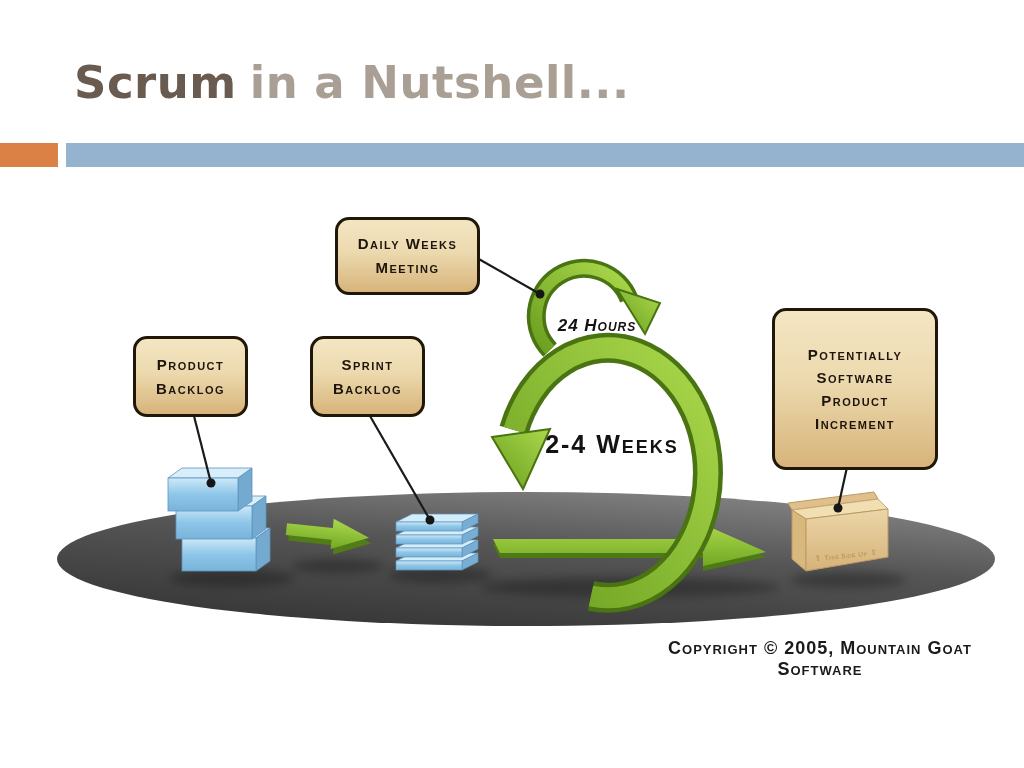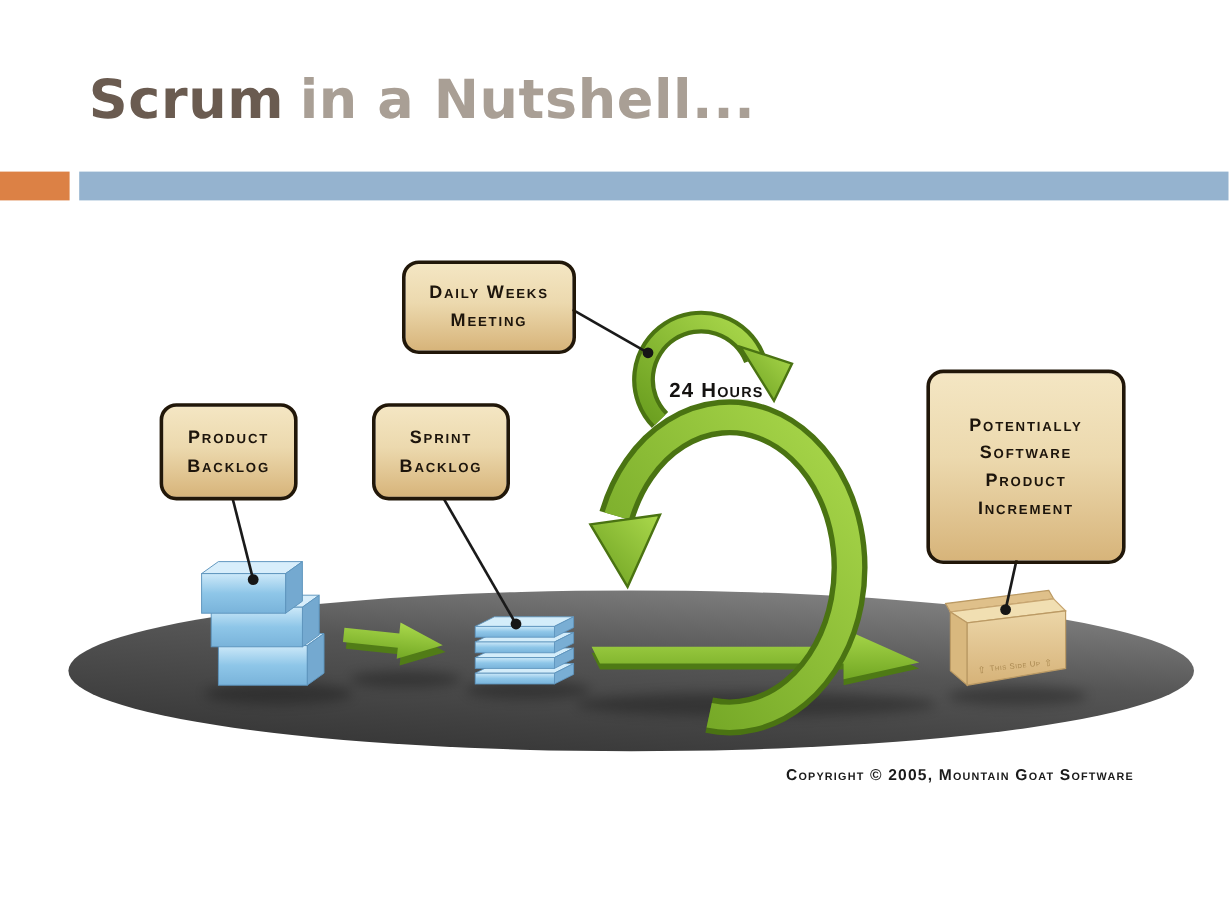--- a/index.html
+++ b/index.html
@@ -24,32 +24,32 @@
     color:#1d150c;font-weight:700;font-variant:small-caps;
     font-size:15px;letter-spacing:1.5px;line-height:1.6;}
   .label-box span{display:block;}
   #box-daily{left:335px;top:217px;width:145px;height:78px;}
   #box-product{left:133px;top:336px;width:115px;height:81px;}
   #box-sprint{left:310px;top:336px;width:115px;height:81px;}
   #box-shippable{left:772px;top:308px;width:166px;height:162px;line-height:1.55;}
 
   
   .cycle-label{position:absolute;font-weight:700;font-variant:small-caps;color:#141210;text-align:center;}
-  #label-daily{left:534px;top:316px;width:126px;font-size:17px;letter-spacing:1px;}
+  #label-daily{left:534px;top:316px;width:126px;font-size:17px;letter-spacing:1px;font-style:italic;}
   #label-sprint{left:528px;top:430px;width:168px;font-size:25px;letter-spacing:2px;}
 
   
   .ship-text{position:absolute;left:806px;top:551px;width:80px;transform:rotate(-6deg);
     display:flex;align-items:center;justify-content:center;gap:3px;
     color:#a8874f;font-size:6.5px;font-variant:small-caps;letter-spacing:0.5px;white-space:nowrap;}
   .ship-text .arr{font-size:8px;}
 
   
-  .copyright{position:absolute;left:655px;top:638px;width:330px;text-align:left;
-    font-size:13px;font-weight:700;font-variant:small-caps;letter-spacing:1px;color:#1a1a1a;}
+  .copyright{position:absolute;left:655px;top:638px;width:330px;text-align:center;
+    font-size:18px;font-weight:700;font-variant:small-caps;letter-spacing:1px;color:#1a1a1a;}
 
   svg{position:absolute;left:0;top:0;}
 </style>
 </head>
 <body>
 
 <div id="slide">
 
   <div class="title">
     <span class="t-bold">Scrum</span><span class="t-light">in a Nutshell...</span>
@@ -188,20 +188,21 @@
   <div class="label-box" id="box-shippable">
     <div>
       <span>Potentially</span>
       <span>Software</span>
       <span>Product</span>
       <span>Increment</span>
     </div>
   </div>
 
   <div class="cycle-label" id="label-daily">24 Hours</div>
+  <div class="cycle-label" id="label-sprint">2-4 Weeks</div>
 
   <div class="ship-text">
     <span class="arr">⇧</span>
     <span>This Side Up</span>
     <span class="arr">⇧</span>
   </div>
 
   <div class="copyright">Copyright © 2005, Mountain Goat Software</div>
 
 </div>

